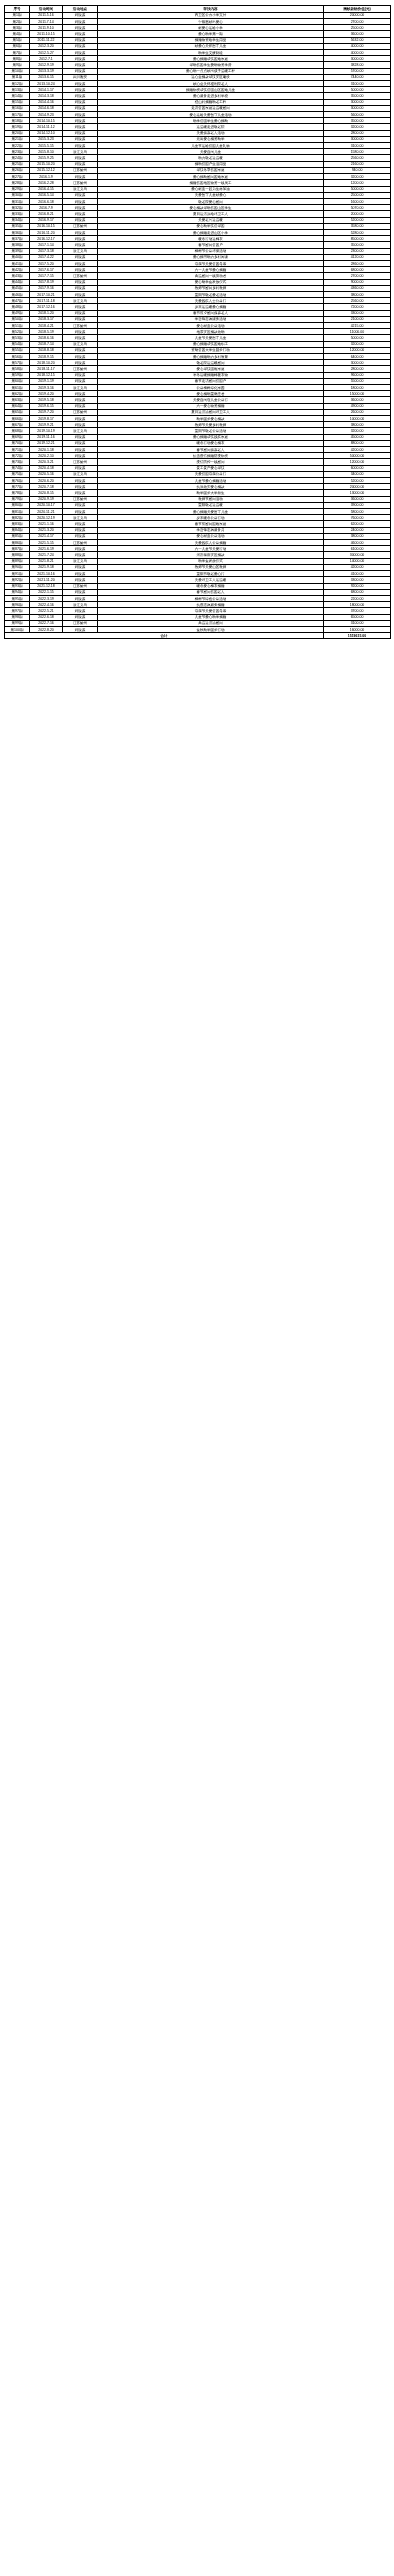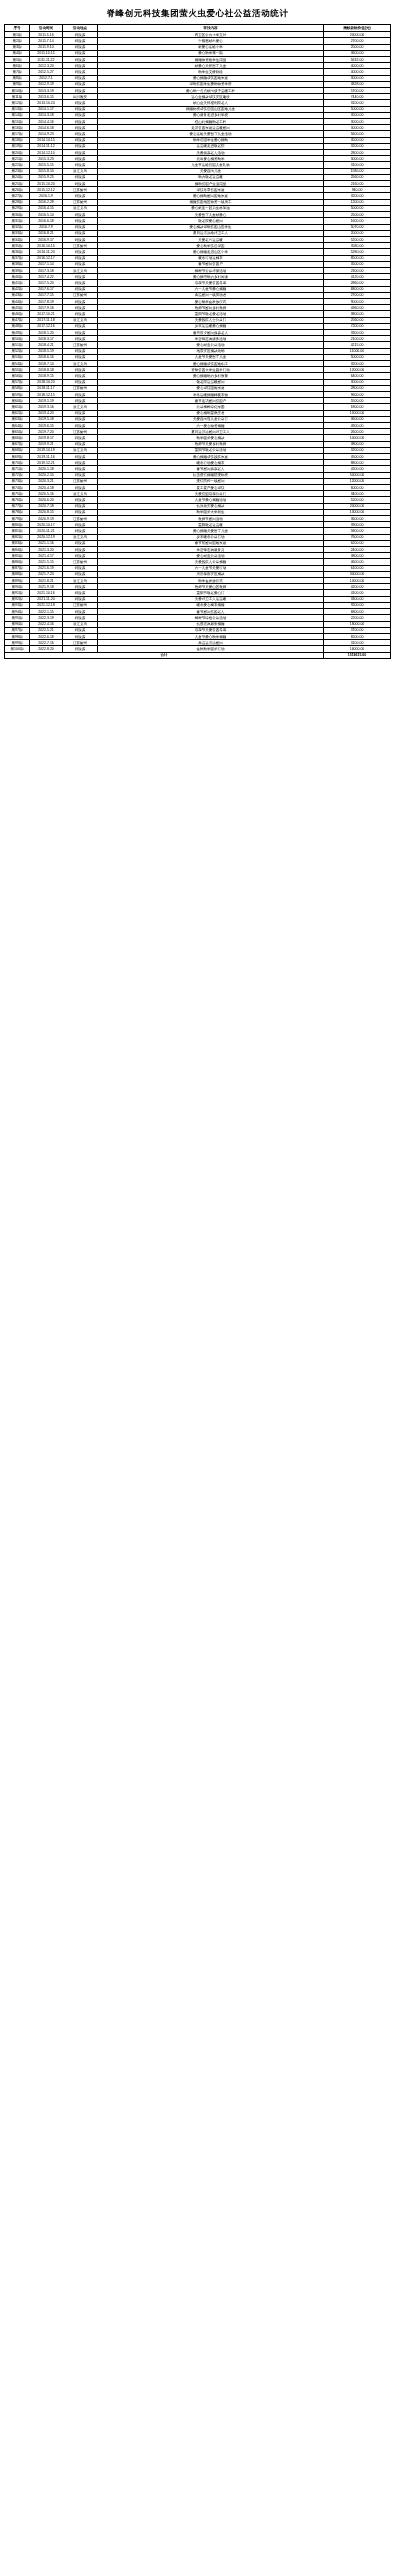--- a/index.html
+++ b/index.html
@@ -44,21 +44,20 @@
   col.c4{width:67px;}
   td.name{ text-align:center; }
   tr.total td{font-weight:bold;}
   .total-label{text-align:center;}
 </style>
 </head>
 <body>
 
 <div class="page">
 
-  <div class="doc-title">脊峰创元科技集团萤火虫爱心社公益活动统计</div>
 
   <table class="act">
     <colgroup>
       <col class="c0">
         <col class="c1">
         <col class="c2">
         <col class="c3">
         <col class="c4">
     </colgroup>
     <thead>

